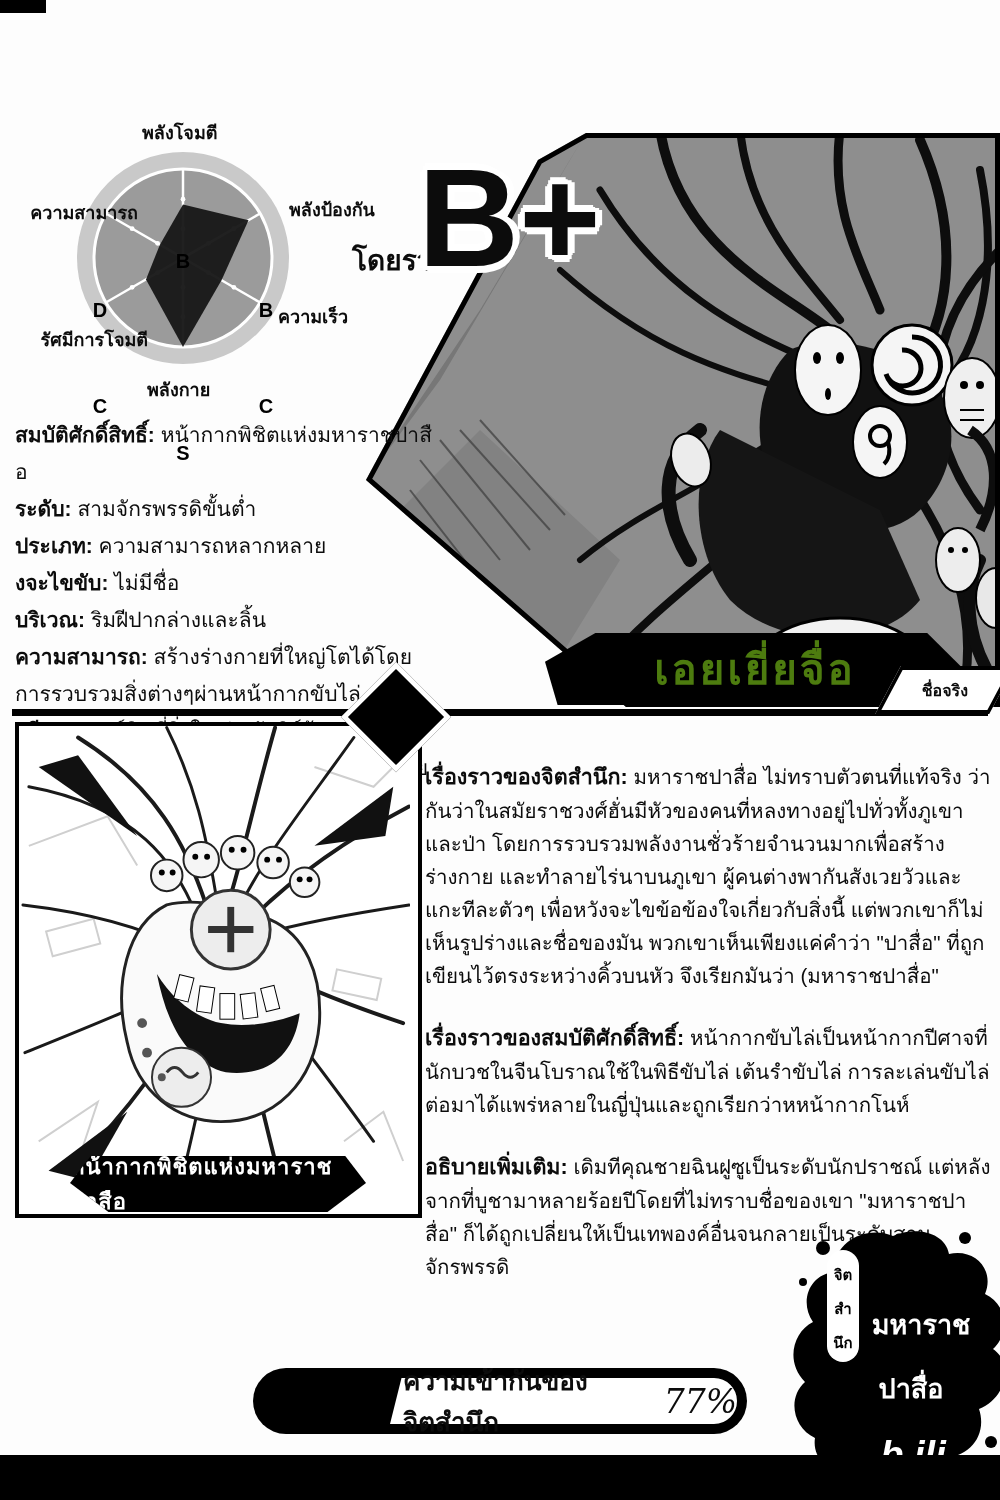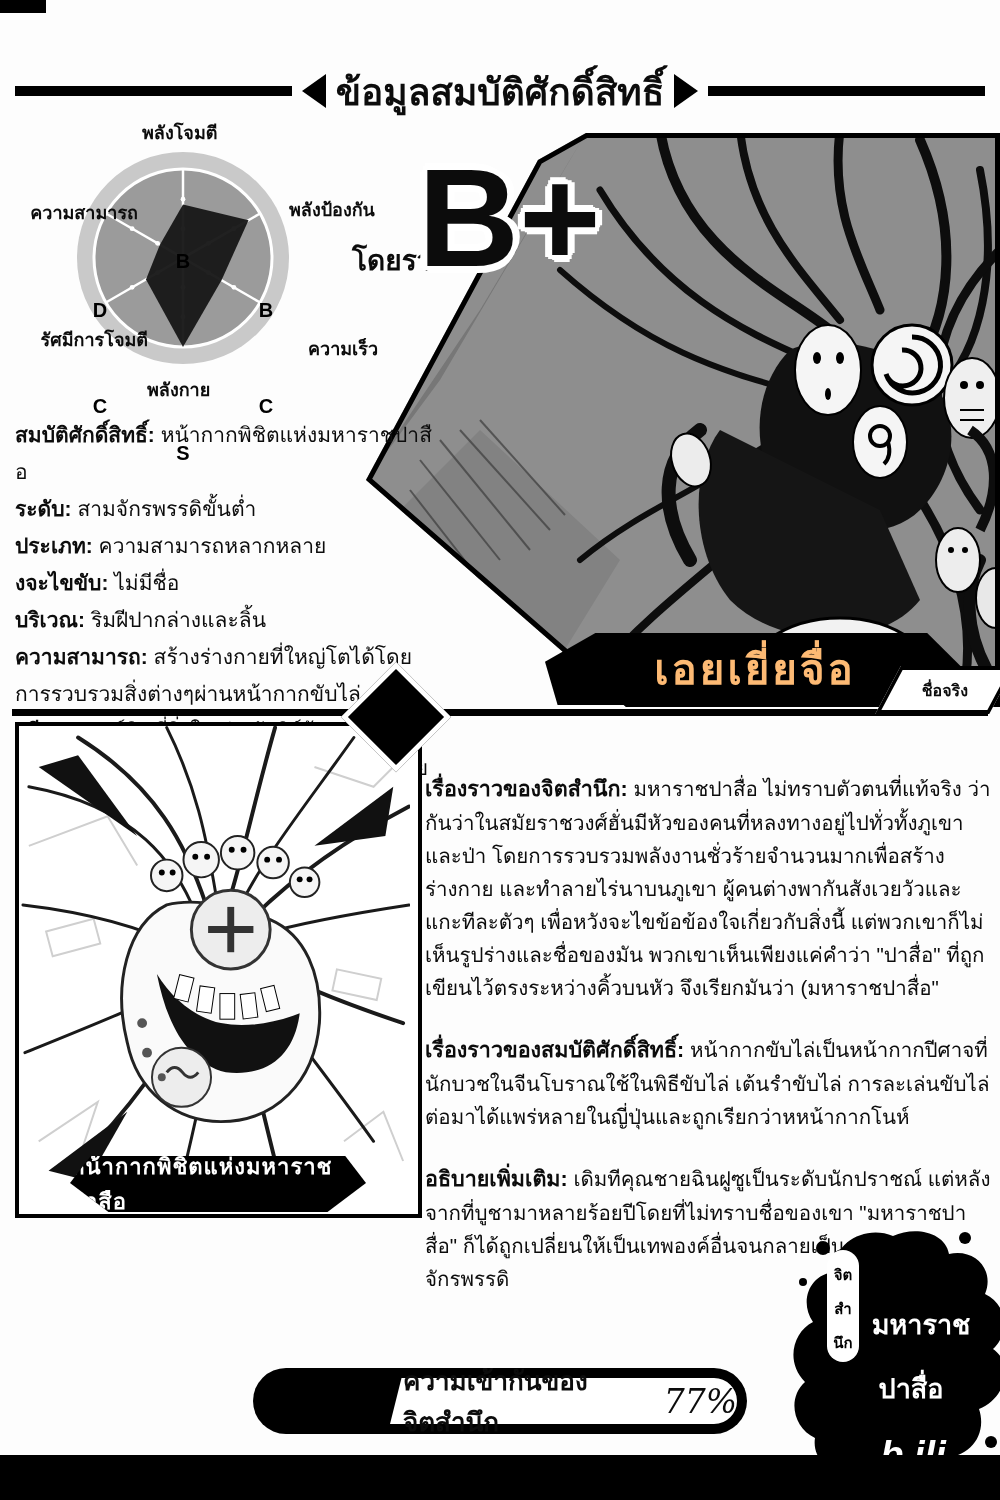--- a/index.html
+++ b/index.html
@@ -31,21 +31,21 @@
                 -7px 2px 0 #fff,7px -2px 0 #fff,2px 7px 0 #fff,-2px -7px 0 #fff;}
 
   
   .char-panel{left:360px;top:130px;width:640px;height:577px;
     clip-path:polygon(226px 3px,640px 3px,640px 577px,266px 577px,6px 350px,178px 30px);z-index:2;}
 
   
   .name-banner{left:545px;top:633px;width:420px;height:72px;background:#000;z-index:7;
     clip-path:polygon(12% 0,91% 0,100% 52%,90% 100%,3% 100%,0 40%);
     display:flex;align-items:center;justify-content:center;}
-  .name-banner span{color:#fdba74;font-size:42px;font-weight:bold;letter-spacing:3px;}
+  .name-banner span{color:#4d7c0f;font-size:42px;font-weight:bold;letter-spacing:3px;}
   .realname-tag{left:888px;top:666px;width:106px;height:40px;background:#fff;border:4px solid #000;
     transform:skewX(-28deg);z-index:8;display:flex;align-items:center;justify-content:center;}
   .realname-tag span{transform:skewX(28deg);font-size:16px;font-weight:bold;}
 
   
   .info-list{left:15px;top:416px;width:428px;font-size:21px;line-height:37px;z-index:3;}
   .info-list b{font-weight:bold;}
 
   
   .divider-line{left:12px;top:709px;width:976px;height:7px;background:#000;z-index:4;}
@@ -54,21 +54,21 @@
 
   
   .left-image{left:15px;top:722px;width:399px;height:488px;border:4px solid #000;background:#fff;z-index:3;}
   .caption-banner{left:70px;top:1156px;width:296px;height:56px;background:#000;z-index:6;
     clip-path:polygon(7% 0,93% 0,100% 48%,87% 100%,13% 100%,0 48%);
     display:flex;align-items:center;justify-content:center;}
   .caption-banner span{color:#fff;font-size:22px;font-weight:bold;letter-spacing:1px;}
 
   
   .paragraphs{left:425px;top:760px;width:572px;font-size:20.5px;line-height:33px;z-index:3;}
-  .paragraphs .para{margin-bottom:29px;margin-top:12px;}
+  .paragraphs .para{margin-bottom:29px;}
   .paragraphs b{font-weight:bold;font-size:21.5px;}
 
   
   .stamp{left:793px;top:1222px;width:207px;height:278px;z-index:9;}
 
   
   .footer-pill{left:253px;top:1368px;width:494px;height:66px;background:#000;border-radius:33px;z-index:6;overflow:hidden;}
   .footer-pill .white{position:absolute;left:118px;top:6px;right:6px;bottom:6px;background:#fff;
     border:4px solid #000;border-radius:10px 27px 27px 10px;}
   .footer-pill .slant{position:absolute;left:96px;top:-4px;width:46px;height:80px;background:#000;transform:skewX(-14deg);}
@@ -79,27 +79,20 @@
 
   .bottom-bar{left:0;top:1455px;width:1000px;height:45px;background:#000;z-index:10;}
 </style>
 </head>
 <body>
 
 <div class="page">
 
   <div class="abs corner-mark"></div>
 
-  <div class="abs header">
-    <div class="h-line"></div>
-    <div class="h-arrow-l"></div>
-    <div class="h-title">ข้อมูลสมบัติศักดิ์สิทธิ์</div>
-    <div class="h-arrow-r"></div>
-    <div class="h-line"></div>
-  </div>
 
   <div class="abs radar-wrap">
     <svg class="radar-svg" width="214" height="214" viewBox="0 0 214 214">
       <circle cx="107" cy="107" r="106" fill="#c9c9c9"></circle>
       <circle cx="107" cy="107" r="89" fill="#9b9b9b" stroke="#ffffff" stroke-width="3"></circle>
       <g id="radar-spokes" stroke="#ffffff" stroke-width="2.5">
           <line x1="107" y1="107" x2="107" y2="18"></line>
           <line x1="107" y1="107" x2="184.07626093681503" y2="62.5"></line>
           <line x1="107" y1="107" x2="184.07626093681506" y2="151.5"></line>
           <line x1="107" y1="107" x2="107" y2="196"></line>
@@ -125,21 +118,21 @@
 
     <span class="grade" style="left:170px;top:140px;">B</span>
     <span class="grade" style="left:253px;top:189px;">B</span>
     <span class="grade" style="left:253px;top:285px;">C</span>
     <span class="grade" style="left:170px;top:332px;">S</span>
     <span class="grade" style="left:87px;top:285px;">C</span>
     <span class="grade" style="left:87px;top:189px;">D</span>
 
     <span class="axis-label" style="left:142px;top:8px;">พลังโจมตี</span>
     <span class="axis-label" style="left:289px;top:85px;">พลังป้องกัน</span>
-    <span class="axis-label" style="left:308px;top:192px;margin-top:32px;">ความเร็ว</span>
+    <span class="axis-label" style="left:278px;top:192px;">ความเร็ว</span>
     <span class="axis-label" style="left:147px;top:265px;">พลังกาย</span>
     <span class="axis-label" style="right:212px;top:215px;">รัศมีการโจมตี</span>
     <span class="axis-label" style="right:222px;top:88px;text-align:center;">ความสามารถ</span>
   </div>
 
   <div class="abs overall-label">โดยรวม:</div>
   <div class="abs overall-grade">B+</div>
 
   <div class="abs char-panel">
     <svg width="640" height="577" viewBox="0 0 640 577">

